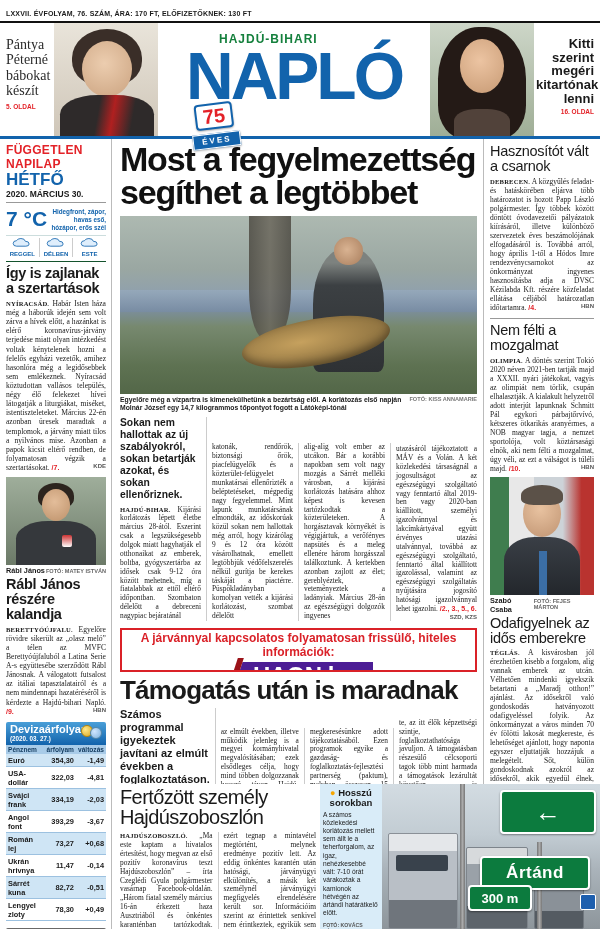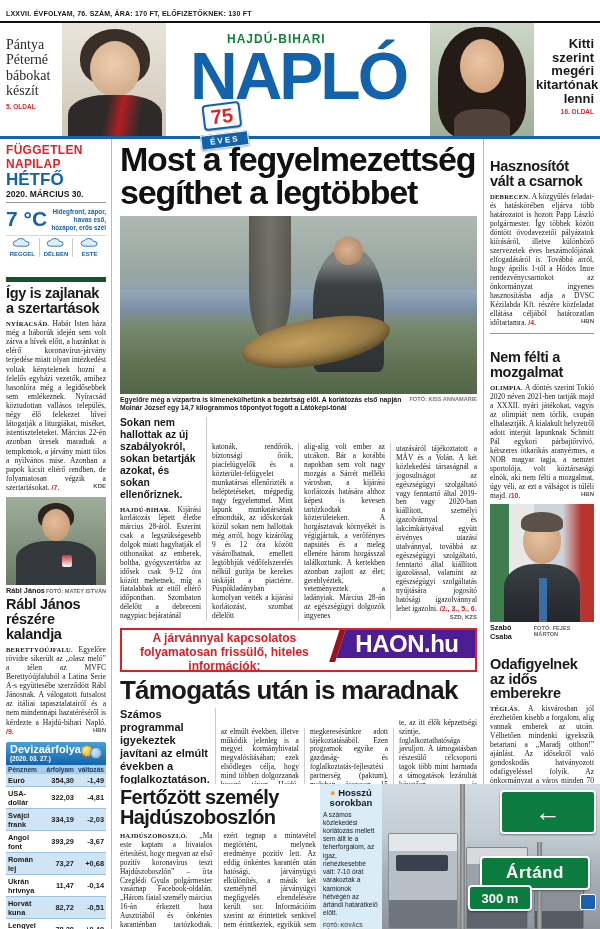--- a/index.html
+++ b/index.html
@@ -7,21 +7,21 @@
   body { font-family:"Liberation Sans", sans-serif; color:#1a1a1a; width:600px; height:929px; overflow:hidden; position:relative; }
   .page { width:600px; height:929px; display:flex; flex-direction:column; }
 
   
   .issue-bar { padding:2px 6px 1px; border-bottom:2px solid #111; }
   .issue-bar span { font-size:7px; font-weight:bold; letter-spacing:.2px; }
 
   
   .masthead { height:116px; display:flex; align-items:stretch; border-bottom:3px solid #1263ac; position:relative; }
   .teaser { padding:14px 4px 0 6px; }
-  .teaser.left { width:62px; font-family:"Liberation Serif", serif; font-size:14px; line-height:1.1; color:#2b2b2b; }
+  .teaser.left { width:54px; font-family:"Liberation Serif", serif; font-size:14px; line-height:1.1; color:#2b2b2b; }
   .teaser.right { width:66px; text-align:right; font-weight:bold; font-size:13px; line-height:1.05; padding:14px 6px 0 2px; }
   .teaser .pg { display:block; color:#e32228; font-weight:bold; font-size:6.5px; font-family:"Liberation Sans",sans-serif; margin-top:4px; }
   .mast-photo { width:104px; position:relative; overflow:hidden; }
   .mast-photo .hair { position:absolute; border-radius:50% 50% 45% 45%; }
   .mast-photo .face { position:absolute; border-radius:50%; }
   .mast-photo .torso { position:absolute; border-radius:40% 40% 0 0; }
   .logo-block { flex:1; position:relative; text-align:center; }
   .region { color:#15803d; font-weight:bold; font-size:12px; letter-spacing:1px; margin-top:9px; text-align:left; padding-left:22px;margin-left:39px; }
   .napl { color:#1263ac; font-weight:bold; font-size:66px; line-height:.92; letter-spacing:-3px; text-align:center; }
   .badge { position:absolute; left:28px; bottom:-12px; transform:rotate(-7deg); width:58px; text-align:center; z-index:5; }
@@ -34,21 +34,21 @@
   .rest { flex:1; display:flex; flex-direction:column; overflow:hidden; }
   .top-rest { height:645px; display:flex; overflow:hidden; }
   .center { flex:1; padding:2px 6px 0 8px; overflow:hidden; border-right:1px solid #bbb; }
   .rightcol { width:116px; padding:4px 6px 0 6px; overflow:hidden; }
   .bottom-rest { flex:1; display:flex; overflow:hidden; }
 
   
   .tagline { color:#e32228; font-weight:bold; font-size:12px; letter-spacing:.3px; }
   .dayname { color:#1263ac; font-weight:bold; font-size:17px; line-height:1.05; }
   .dateline { font-weight:bold; font-size:8.5px; border-bottom:1px solid #999; padding-bottom:3px; margin-bottom:3px; }
-  .weather { border-bottom:5px solid #14532d; padding:2px 0 20px; margin-bottom:4px; }
+  .weather { border-bottom:1px solid #14532d; padding:2px 0 4px; margin-bottom:4px; }
   .wx-top { display:flex; gap:4px; }
   .temp { color:#1263ac; font-weight:bold; font-size:21px; line-height:1; }
   .wx-desc { color:#1263ac; font-weight:bold; font-size:6.3px; line-height:1.25; flex:1; text-align:right; }
   .wx-times { display:flex; margin-top:4px; border-top:1px solid #cdd; padding-top:2px; }
   .wx-cell { flex:1; text-align:center; border-right:1px solid #ccc; }
   .wx-cell:last-child { border-right:none; }
   .wx-cell svg { width:22px; height:12px; display:block; margin:0 auto; }
   .wx-lbl { color:#1263ac; font-weight:bold; font-size:6px; display:block; margin-top:1px; }
   .sb-h { font-weight:bold; font-size:14.5px; line-height:1.02; letter-spacing:-.3px; margin:2px 0 3px; }
   .sb-body, .rc-body, .c-body { font-family:"Liberation Serif", serif; font-size:7.6px; line-height:1.2; text-align:justify; }
@@ -88,48 +88,48 @@
   .caption { font-size:6.8px; font-weight:bold; line-height:1.25; margin:2px 0 4px; }
   .caption .credit { float:right; font-weight:bold; color:#777; font-size:5.6px; margin-left:6px; }
   .art-cols { display:flex; margin-top:2px;align-items:flex-end; }
   .art-col { flex:1; padding:0 5px; border-right:1px solid #ccc; }
   .art-col:first-child { padding-left:0; }
   .art-col:last-child { border-right:none; padding-right:0; }
   .lead { font-weight:bold; font-size:10.3px; line-height:1.18; margin-bottom:4px; font-family:"Liberation Sans",sans-serif; }
   .c-body { font-size:7.4px; }
 
   
-  .banner { border:2px solid #da2128; display:flex; align-items:flex-start; margin:7px 0 5px; height:44px; overflow:hidden; }
+  .banner { border:2px solid #da2128; display:flex; align-items:center; margin:7px 0 5px; height:44px; overflow:hidden;flex-direction:column; }
   .banner-text { flex:1; color:#da2128; font-weight:bold; font-size:12px; line-height:1.15; display:flex; align-items:center; justify-content:center; text-align:center; padding:2px 6px; }
   .banner-logo { width:42%; background:#4c1d95; position:relative; display:flex; align-items:center; justify-content:center; }
   .banner-logo:before { content:""; position:absolute; left:-14px; top:-4px; bottom:-4px; width:22px; background:#fff; transform:skewX(-18deg); border-right:6px solid #9b1218; }
   .haon { color:#fff; font-weight:bold; font-size:24px; letter-spacing:-.5px; padding-left:12px; }
 
   .h2 { font-weight:bold; font-size:26px; letter-spacing:-.8px; line-height:1; margin:2px 0 5px; }
-  .h3 { font-weight:bold; font-size:20px; letter-spacing:-.6px; line-height:.98; margin:4px 0 5px; }
+  .h3 { font-weight:normal; font-size:20px; letter-spacing:-.6px; line-height:.98; margin:4px 0 5px; }
 
   
   .fert { width:208px; padding:0 4px 0 8px; overflow:hidden; }
   .fert .art-cols { margin-top:2px; }
   .hbox { width:62px; background:#d9ecf8; padding:4px 3px; overflow:hidden; }
   .hbox-title { font-weight:bold; font-size:9.5px; line-height:1; text-align:center; margin-bottom:3px; }
   .hbox-title .dot { color:#f7a600; font-size:9px; }
   .hbox-body { font-size:6.6px; line-height:1.25; }
   .hbox-credit { font-size:5.2px; font-weight:bold; color:#555; margin-top:4px; }
   .truck-photo { flex:1; position:relative; overflow:hidden; background:linear-gradient(180deg,#d3dce2 0%,#c2ccd3 35%,#a9b2b9 60%,#8d959b 100%); }
   .sign { position:absolute; background:#0c7b3e; border:2px solid #fff; border-radius:4px; color:#fff; font-weight:bold; box-shadow:0 1px 2px rgba(0,0,0,.4); display:flex; align-items:center; justify-content:center; }
   .sign.arrow { right:4px; top:6px; width:96px; height:44px; font-size:26px; }
   .sign.name { right:10px; top:72px; width:110px; height:34px; font-size:17px; letter-spacing:.5px; }
   .sign.dist { left:86px; bottom:18px; width:64px; height:26px; font-size:13px; }
   .bluesign { position:absolute; right:4px; top:110px; width:16px; height:16px; background:#1d5fae; border:1px solid #fff; border-radius:2px; }
   .truck { position:absolute; bottom:0; border-radius:2px; }
   .pole { position:absolute; width:5px; background:linear-gradient(90deg,#777,#aaa,#777); bottom:0; }
 
   
-  .rc-h { font-weight:bold; font-size:14.5px; line-height:1.02; letter-spacing:-.3px; margin:16px 0 3px; }
+  .rc-h { font-weight:normal; font-size:14.5px; line-height:1.02; letter-spacing:-.3px; margin:1px 0 3px; }
   .rc-body { font-size:7.5px; }
   .rc-rule { border-top:1px solid #999; margin:6px 0 4px; }
   .rc-photo { width:100%; height:118px; position:relative; overflow:hidden; margin-top:4px; }
 
   .photo-fill { position:absolute; inset:0; }
   .clearfix:after { content:""; display:block; clear:both; }
 </style>
 </head>
 <body>
 
@@ -275,21 +275,21 @@
                 <td class="name">Román lej</td>
                 <td class="val">73,27</td>
                 <td class="chg">+0,68</td>
               </tr>
             <tr>
                 <td class="name">Ukrán hrivnya</td>
                 <td class="val">11,47</td>
                 <td class="chg">-0,14</td>
               </tr>
             <tr>
-                <td class="name">Horvát kuna</td>
+                <td class="name">Sárrét kuna</td>
                 <td class="val">82,72</td>
                 <td class="chg">-0,51</td>
               </tr>
             <tr>
                 <td class="name">Lengyel zloty</td>
                 <td class="val">78,30</td>
                 <td class="chg">+0,49</td>
               </tr>
           </tbody>
         </table>

